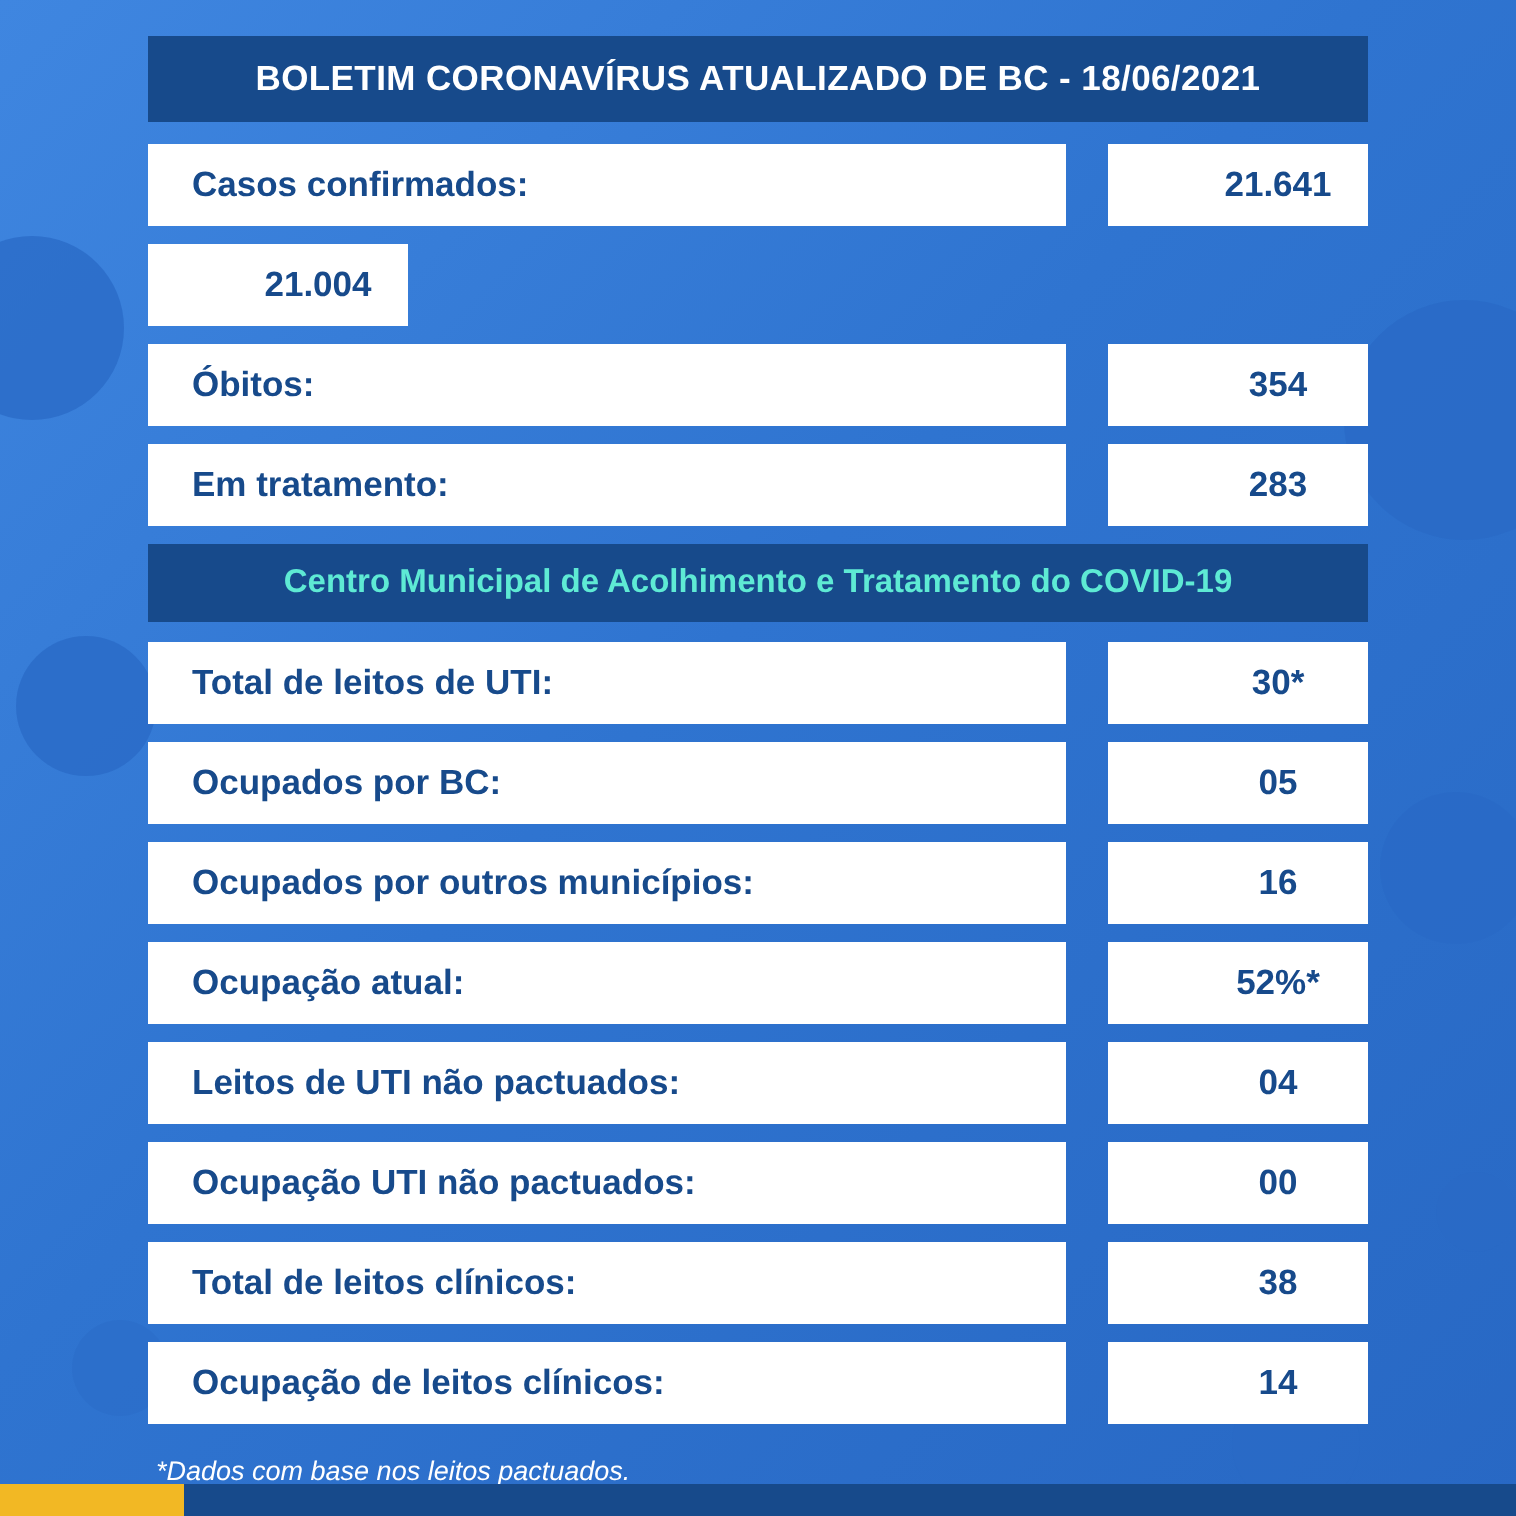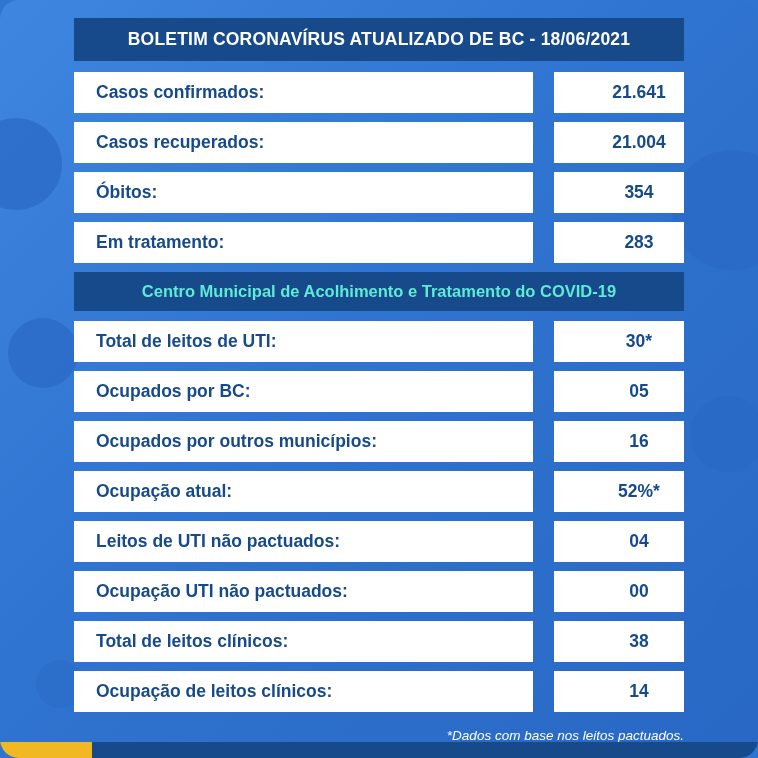--- a/index.html
+++ b/index.html
@@ -12,21 +12,20 @@
     font-family: "Liberation Sans", sans-serif;
     background: #2f74d0;
     overflow: hidden;
   }
   .poster {
     position: relative;
     width: 758px;
     height: 758px;
     background: linear-gradient(135deg, #3f86e0 0%, #2f74d0 45%, #2868c4 100%);
     overflow: hidden;
-    border-radius: 19px;
   }
   
   .virus {
     position: absolute;
     border-radius: 50%;
     background: #2a6ac6;
     opacity: 0.75;
   }
   .virus::before, .virus::after {
     content: "";
@@ -96,21 +95,20 @@
     padding: 10px 6px;
     margin-bottom: 10px;
   }
 
   .footnote {
     color: #ffffff;
     font-style: italic;
     font-size: 13.5px;
     margin-top: 16px;
     padding-left: 4px;
-    text-align: right;
   }
 
   .logo-wrap {
     display: flex;
     justify-content: center;
     align-items: center;
     gap: 10px;
     margin-top: 14px;
   }
   .crest {
@@ -174,21 +172,20 @@
   <div class="content">
 
     <div class="title-bar">BOLETIM CORONAVÍRUS ATUALIZADO DE BC - 18/06/2021</div>
 
     <div>
       <div class="row">
         <div class="cell label">Casos confirmados:</div>
         <div class="cell value">21.641</div>
       </div>
       <div class="row">
-        <div class="cell label">Casos recuperados:</div>
         <div class="cell value">21.004</div>
       </div>
       <div class="row">
         <div class="cell label">Óbitos:</div>
         <div class="cell value">354</div>
       </div>
       <div class="row">
         <div class="cell label">Em tratamento:</div>
         <div class="cell value">283</div>
       </div>

